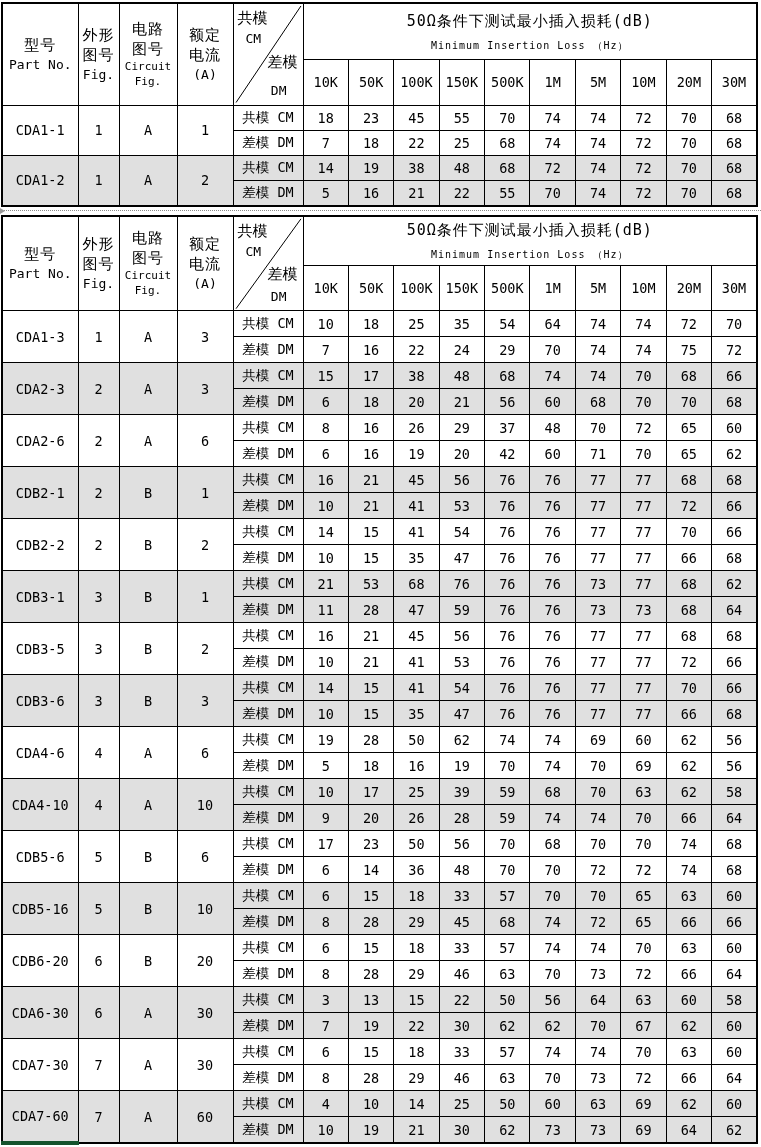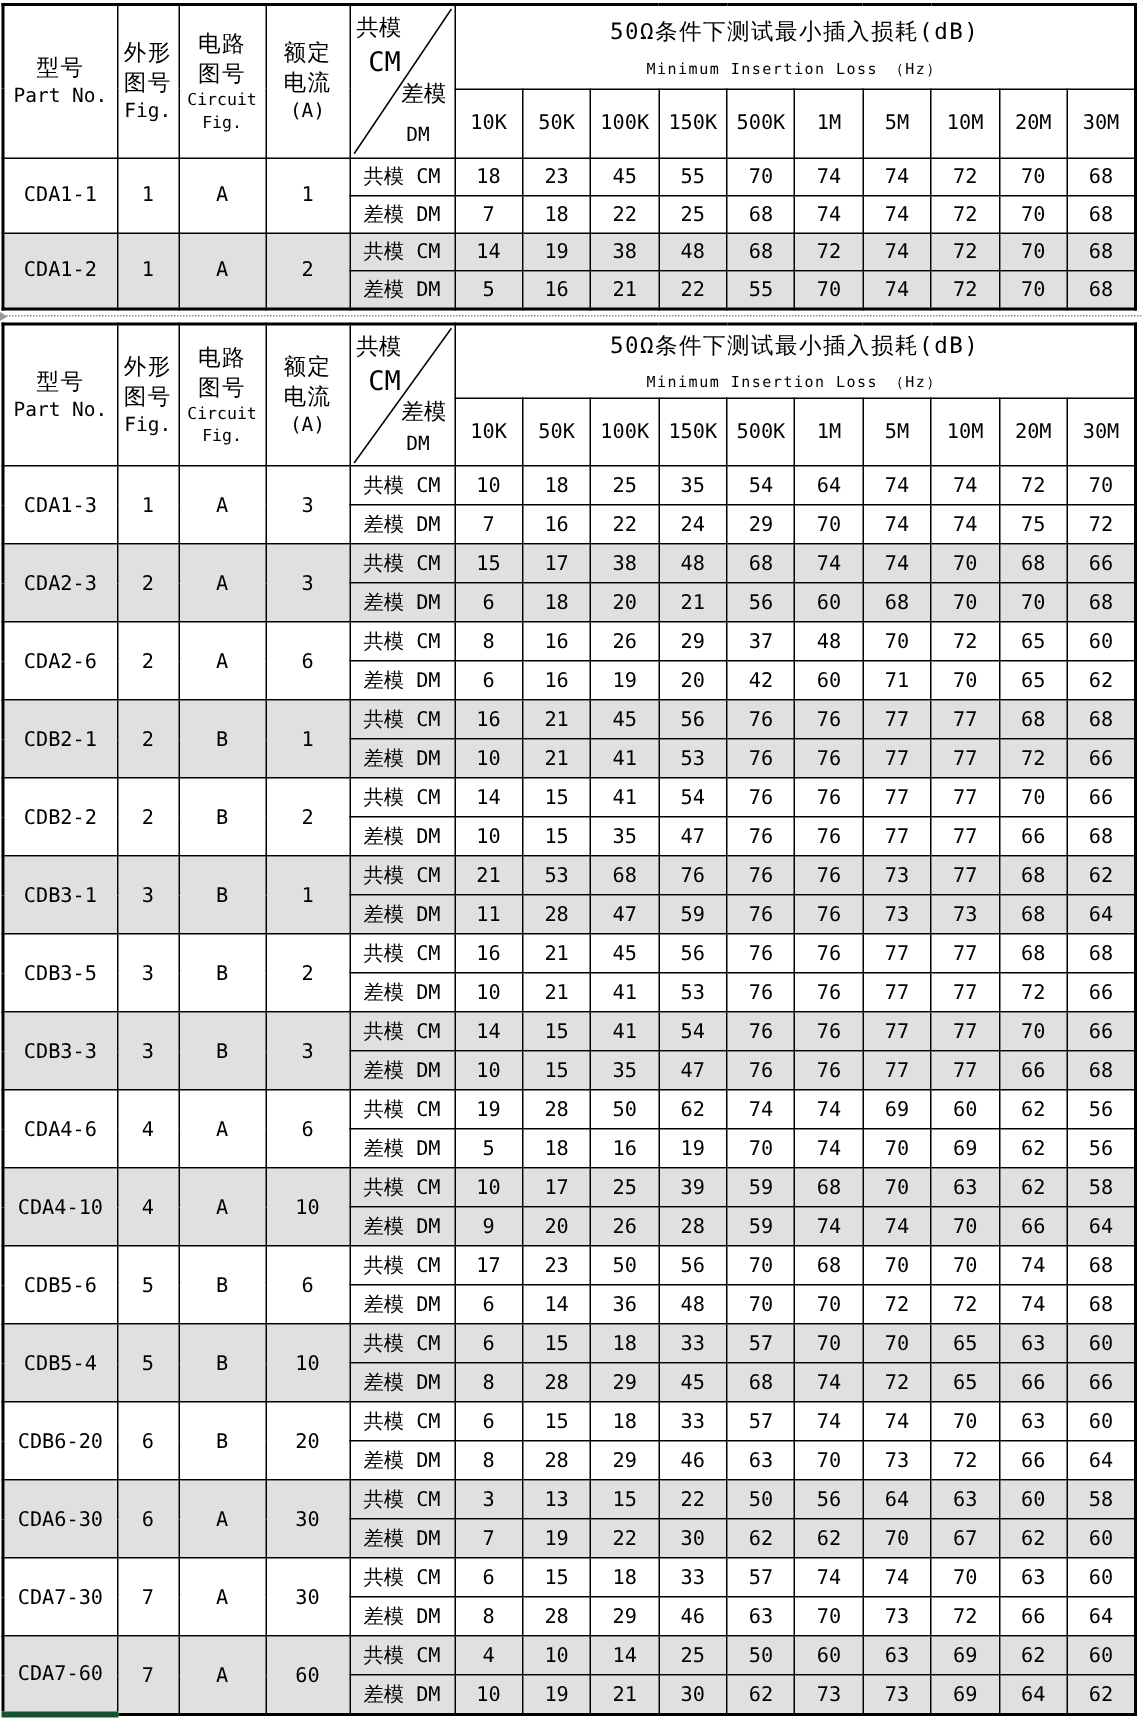--- a/index.html
+++ b/index.html
@@ -29,21 +29,21 @@
   .t1 tbody td{height:24px;font-size:13.5px;}
   .t2 tbody td{height:25px;font-size:13.5px;}
   .c-mode{font-size:13.5px;}
   tr.shade td{background:#e0e0e0;}
   .title-zh{font-size:15px;letter-spacing:1px;display:block;margin-top:2px;}
   .title-en{font-size:10px;display:block;margin-top:8px;letter-spacing:1px;}
   .c-diag{position:relative;padding:0;}
   .c-diag svg{position:absolute;left:0;top:0;width:100%;height:100%;}
   .diag-lbl{position:absolute;line-height:1.1;}
   .pos-cm-zh{left:4px;top:6px;font-size:15px;}
-  .pos-cm-en{left:12px;top:28px;font-size:18px;}
+  .pos-cm-en{left:12px;top:28px;font-size:13px;}
   .pos-dm-zh{right:5px;top:52%;font-size:15px;font-family:Liberation Mono, monospace;}
   .pos-dm-en{right:16px;bottom:6px;font-size:13px;}
   .t2 .pos-dm-zh{top:55%;}
   .page-break{
     position:relative;height:5px;margin:1px 0 2px 0;
   }
   .page-break:before{
     content:"";position:absolute;left:0;right:0;top:2px;
     border-top:1px dotted #8a8a8a;
   }
@@ -464,21 +464,21 @@
         <td>41</td>
         <td>53</td>
         <td>76</td>
         <td>76</td>
         <td>77</td>
         <td>77</td>
         <td>72</td>
         <td>66</td>
       </tr>
       <tr class="shade">
-        <td class="c-part" rowspan="2">CDB3-3</td>
+        <td class="c-part" rowspan="2">CDB3-6</td>
         <td rowspan="2">3</td>
         <td rowspan="2">B</td>
         <td rowspan="2">3</td>
         <td class="c-mode">共模 CM</td>
         <td>14</td>
         <td>15</td>
         <td>41</td>
         <td>54</td>
         <td>76</td>
         <td>76</td>
@@ -584,21 +584,21 @@
         <td>36</td>
         <td>48</td>
         <td>70</td>
         <td>70</td>
         <td>72</td>
         <td>72</td>
         <td>74</td>
         <td>68</td>
       </tr>
       <tr class="shade">
-        <td class="c-part" rowspan="2">CDB5-4</td>
+        <td class="c-part" rowspan="2">CDB5-16</td>
         <td rowspan="2">5</td>
         <td rowspan="2">B</td>
         <td rowspan="2">10</td>
         <td class="c-mode">共模 CM</td>
         <td>6</td>
         <td>15</td>
         <td>18</td>
         <td>33</td>
         <td>57</td>
         <td>70</td>

